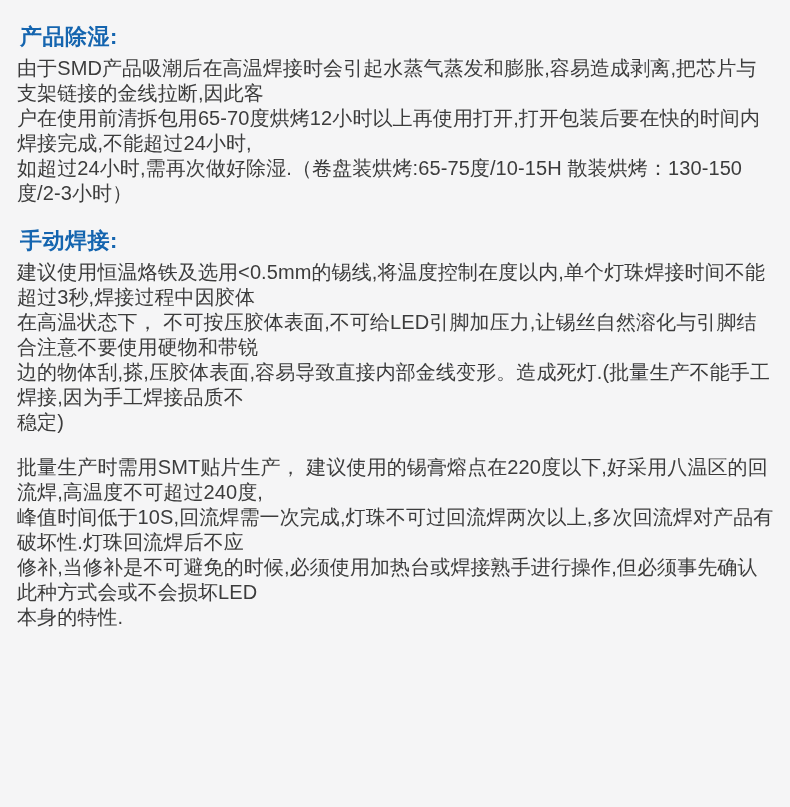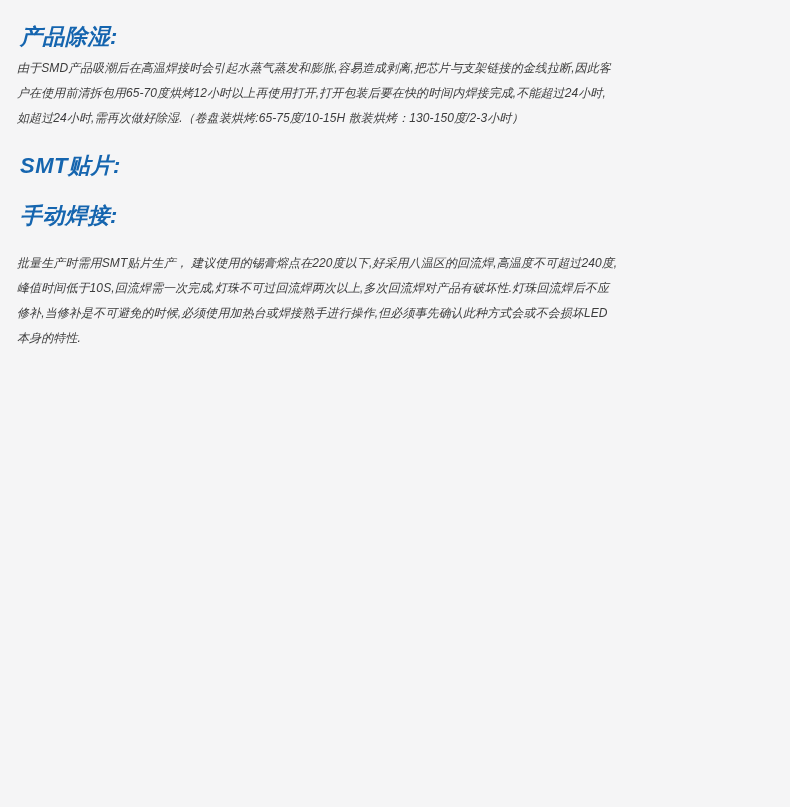--- a/index.html
+++ b/index.html
@@ -15,57 +15,59 @@
     width: 790px;
     height: 807px;
     margin: 0 auto;
     background: var(--page-bg, #f5f5f6);
     overflow: hidden;
     box-sizing: border-box;
     padding: 22px 16px 0 17px;
   }
   .section {
     margin: 0 0 20px 0;
-    font-style: italic;
   }
   .section-heading {
     font-size: 22px;
     line-height: 30px;
     font-weight: bold;
     color: var(--accent, #1565af);
     margin: 0 0 4px 3px;
     letter-spacing: 0.5px;
   }
   .section-body {
-    font-size: 12px;
+    font-size: 20px;
     line-height: 25px;
     color: var(--text, #3c3c3c);
     margin: 0;
     white-space: pre-line;
     letter-spacing: 0.1px;
   }
 </style>
 </head>
 <body>
 
 <div class="page">
 
   <section class="section">
     <h2 class="section-heading">产品除湿:</h2>
     <p class="section-body">由于SMD产品吸潮后在高温焊接时会引起水蒸气蒸发和膨胀,容易造成剥离,把芯片与支架链接的金线拉断,因此客
 户在使用前清拆包用65-70度烘烤12小时以上再使用打开,打开包装后要在快的时间内焊接完成,不能超过24小时,
 如超过24小时,需再次做好除湿.（卷盘装烘烤:65-75度/10-15H 散装烘烤：130-150度/2-3小时）</p>
   </section>
 
   <section class="section">
-    <h2 class="section-heading">SMT贴片:</h2>
   </section>
 
   <section class="section">
     <h2 class="section-heading">手动焊接:</h2>
+    <p class="section-body">建议使用恒温烙铁及选用&lt;0.5mm的锡线,将温度控制在度以内,单个灯珠焊接时间不能超过3秒,焊接过程中因胶体
+在高温状态下， 不可按压胶体表面,不可给LED引脚加压力,让锡丝自然溶化与引脚结合注意不要使用硬物和带锐
+边的物体刮,搽,压胶体表面,容易导致直接内部金线变形。造成死灯.(批量生产不能手工焊接,因为手工焊接品质不
+稳定)</p>
   </section>
 
   <section class="section">
     <p class="section-body">批量生产时需用SMT贴片生产， 建议使用的锡膏熔点在220度以下,好采用八温区的回流焊,高温度不可超过240度,
 峰值时间低于10S,回流焊需一次完成,灯珠不可过回流焊两次以上,多次回流焊对产品有破坏性.灯珠回流焊后不应
 修补,当修补是不可避免的时候,必须使用加热台或焊接熟手进行操作,但必须事先确认此种方式会或不会损坏LED
 本身的特性.</p>
   </section>
 
 </div>

